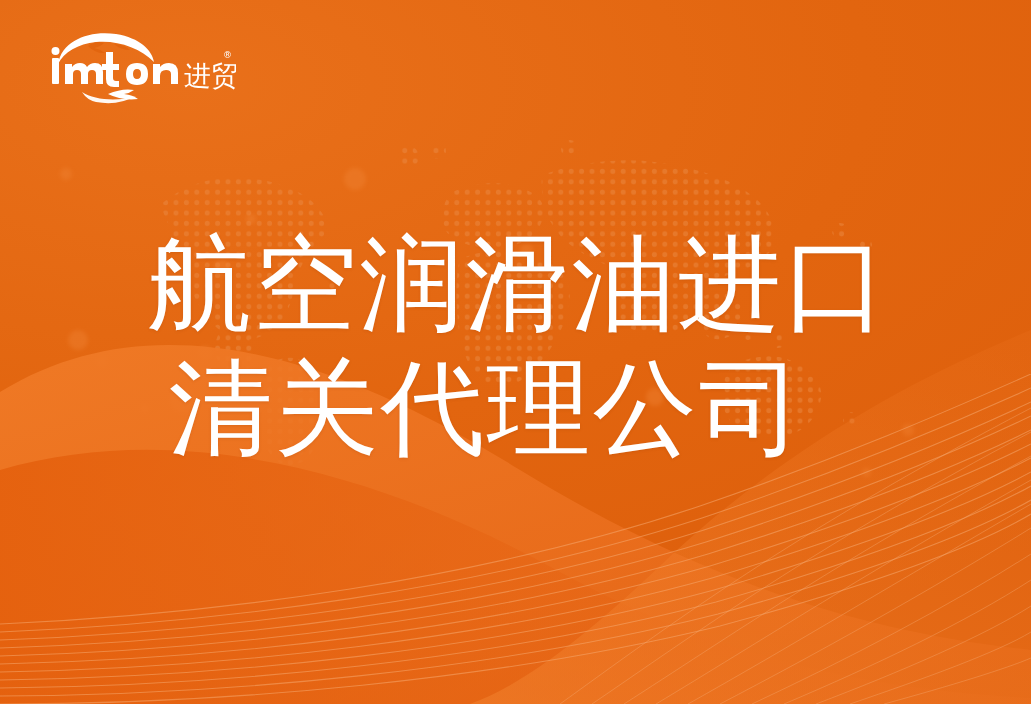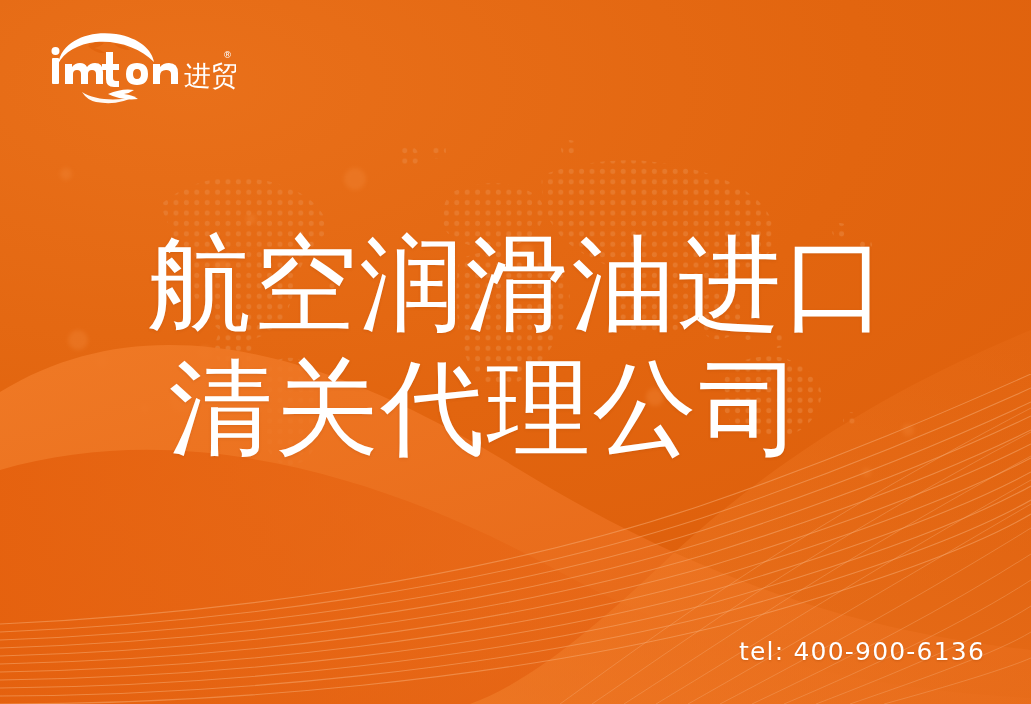--- a/index.html
+++ b/index.html
@@ -262,15 +262,14 @@
         <path d="M72 66 q14 -6 26 -4 q-4 3 -10 4 q9 1 14 5 q-16 2 -30 -5 z"></path>
       </g>
     </svg>
   </div>
 
   <div class="headline">
     <span class="ln ln1">航空润滑油进口</span>
     <span class="ln ln2">清关代理公司</span>
   </div>
 
-  <div class="phone">tel: 400-900-6136</div>
 
 </div>
 
 </body></html>

